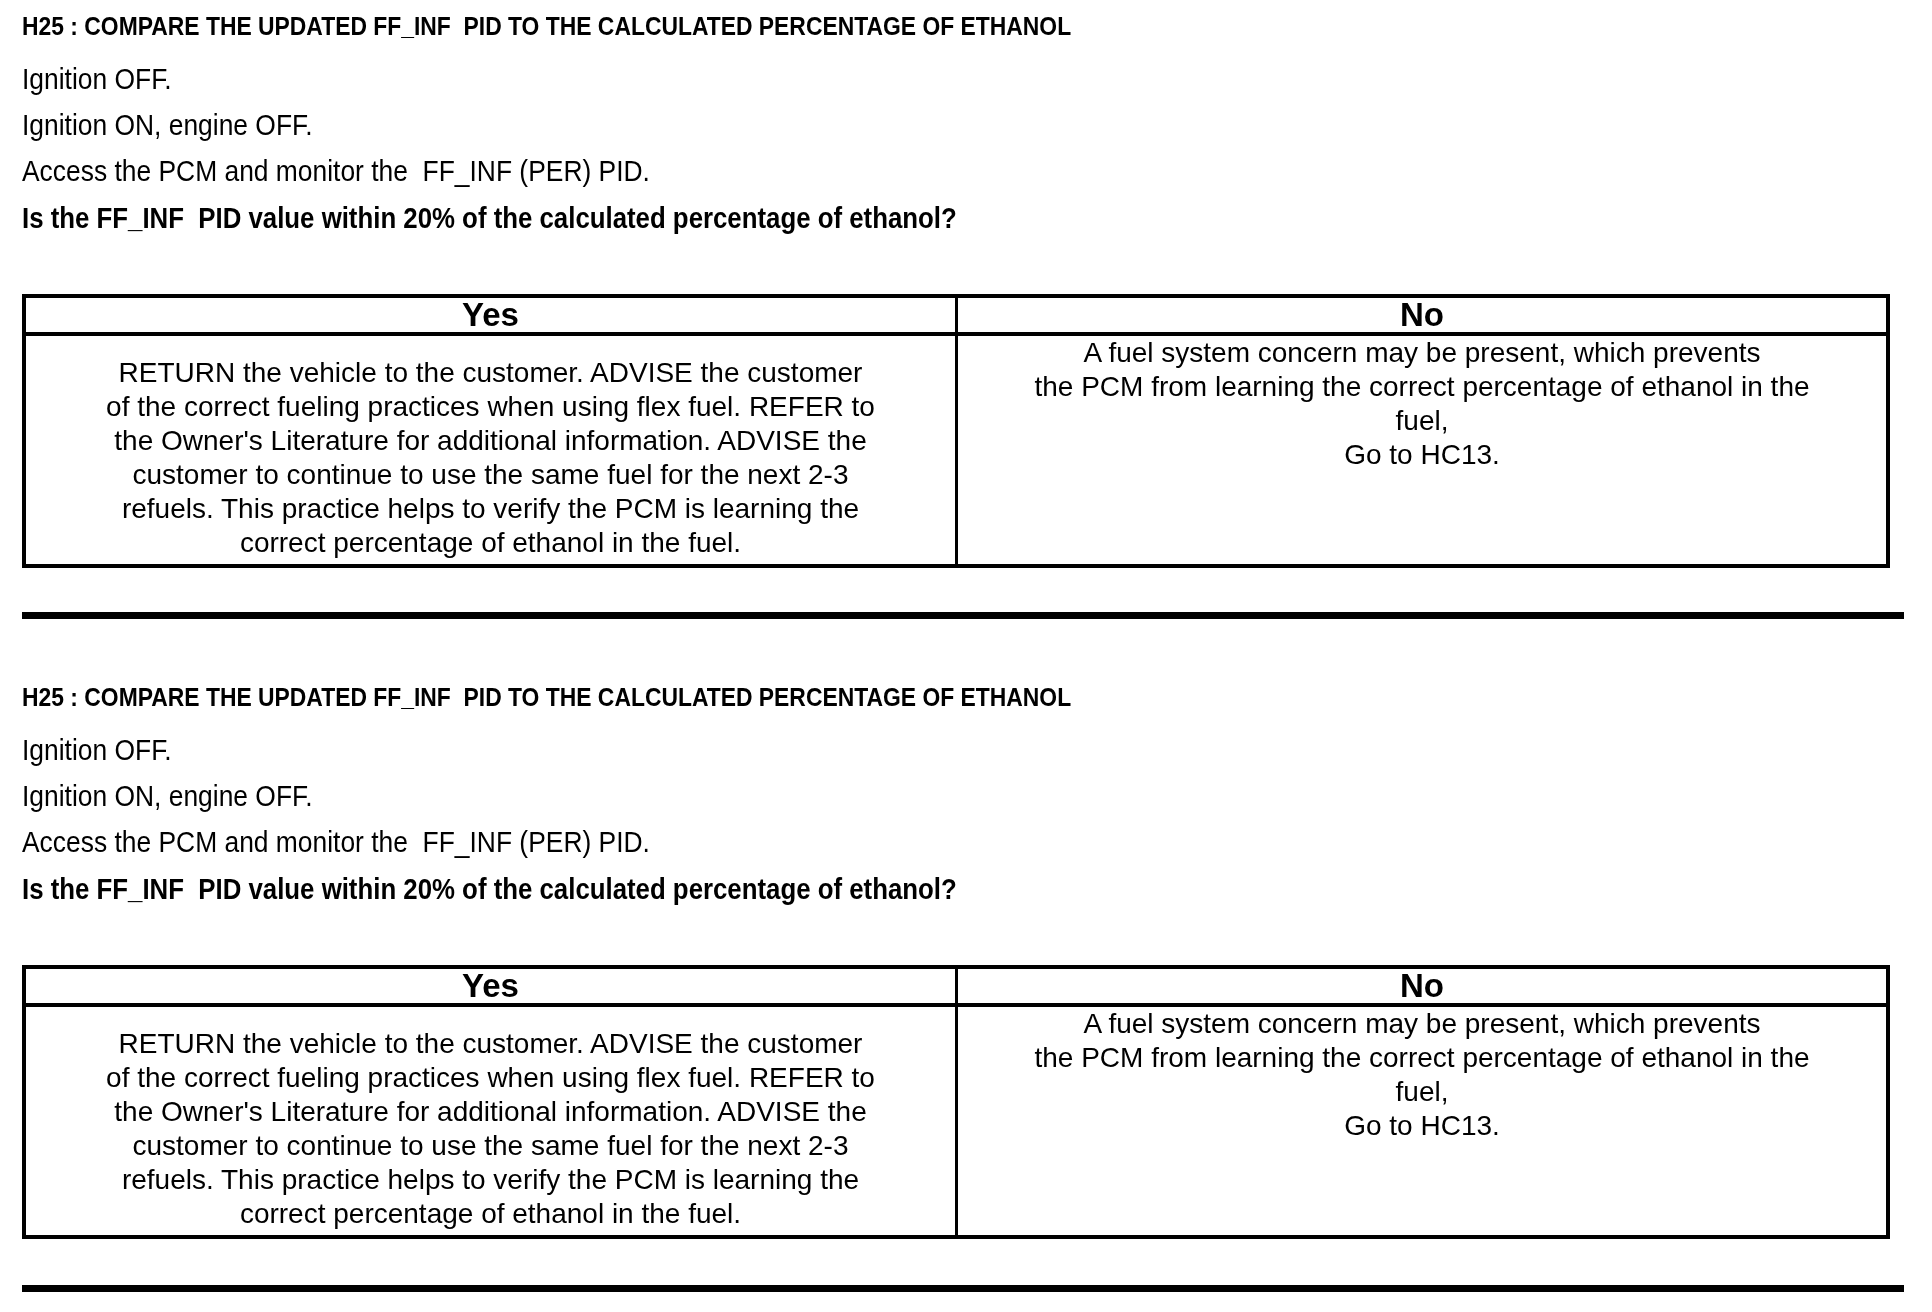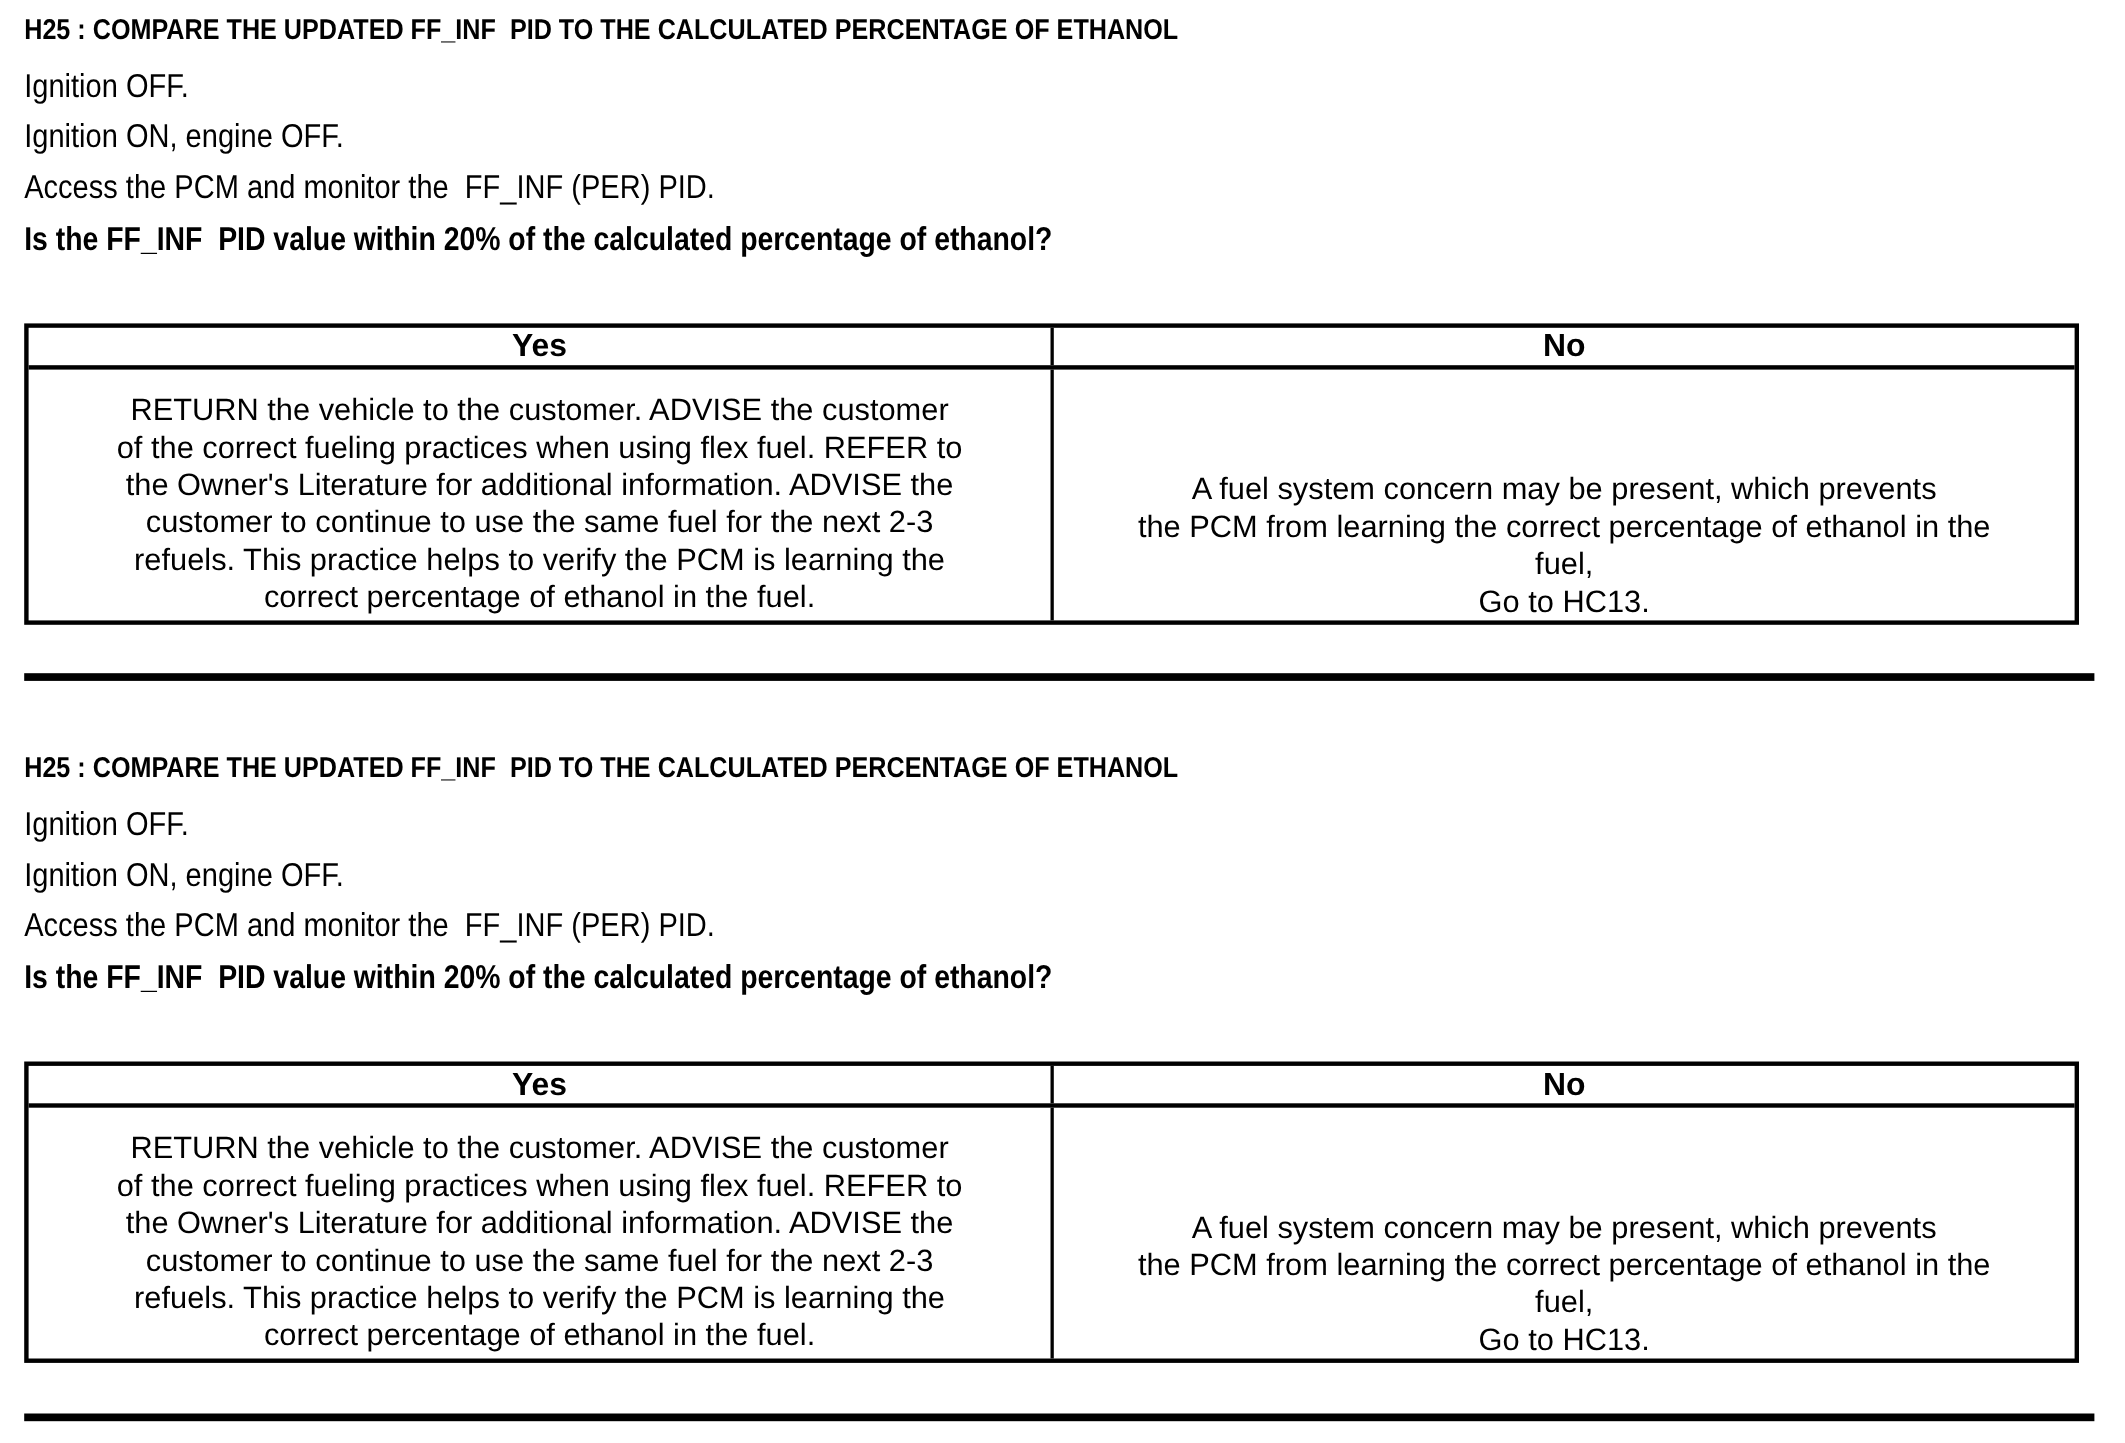--- a/index.html
+++ b/index.html
@@ -49,21 +49,21 @@
     border: 4px solid #000000;
     box-sizing: border-box;
     background: #ffffff;
   }
   .thead {
     display: flex;
     border-bottom: 4px solid #000000;
   }
   .th {
     font-weight: bold;
-    font-size: 29px;
+    font-size: 33px;
     line-height: 34px;
     height: 34px;
     text-align: center;
   }
   .col-yes {
     width: 932px;
     border-right: 3px solid #000000;
     box-sizing: border-box;
   }
   .col-no {
@@ -75,21 +75,21 @@
   }
   .td {
     font-size: 28px;
   }
   .td-yes {
     padding-top: 20px;
   }
   .td-no {
     display: flex;
     flex-direction: column;
-    justify-content: flex-end;
+    justify-content: flex-start;
   }
   .cell-line {
     text-align: center;
     line-height: 34px;
     white-space: pre-wrap;
   }
   .rule {
     height: 7px;
     width: 1882px;
     background: #000000;

